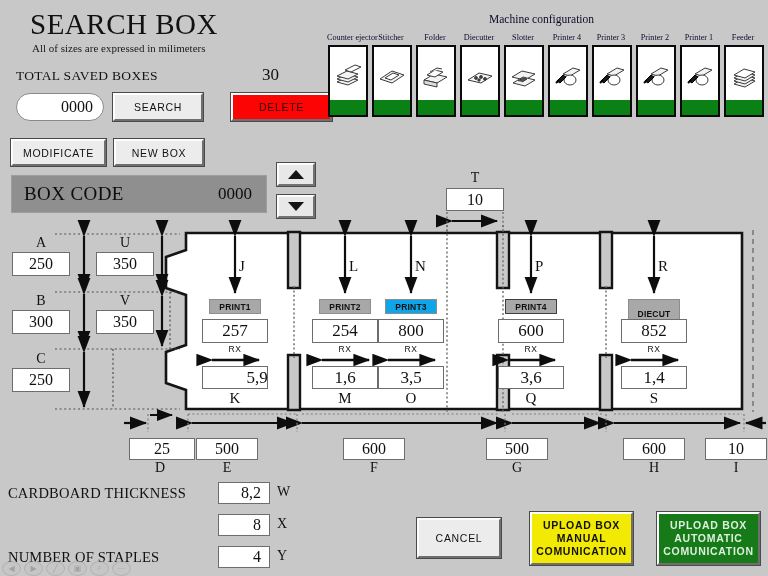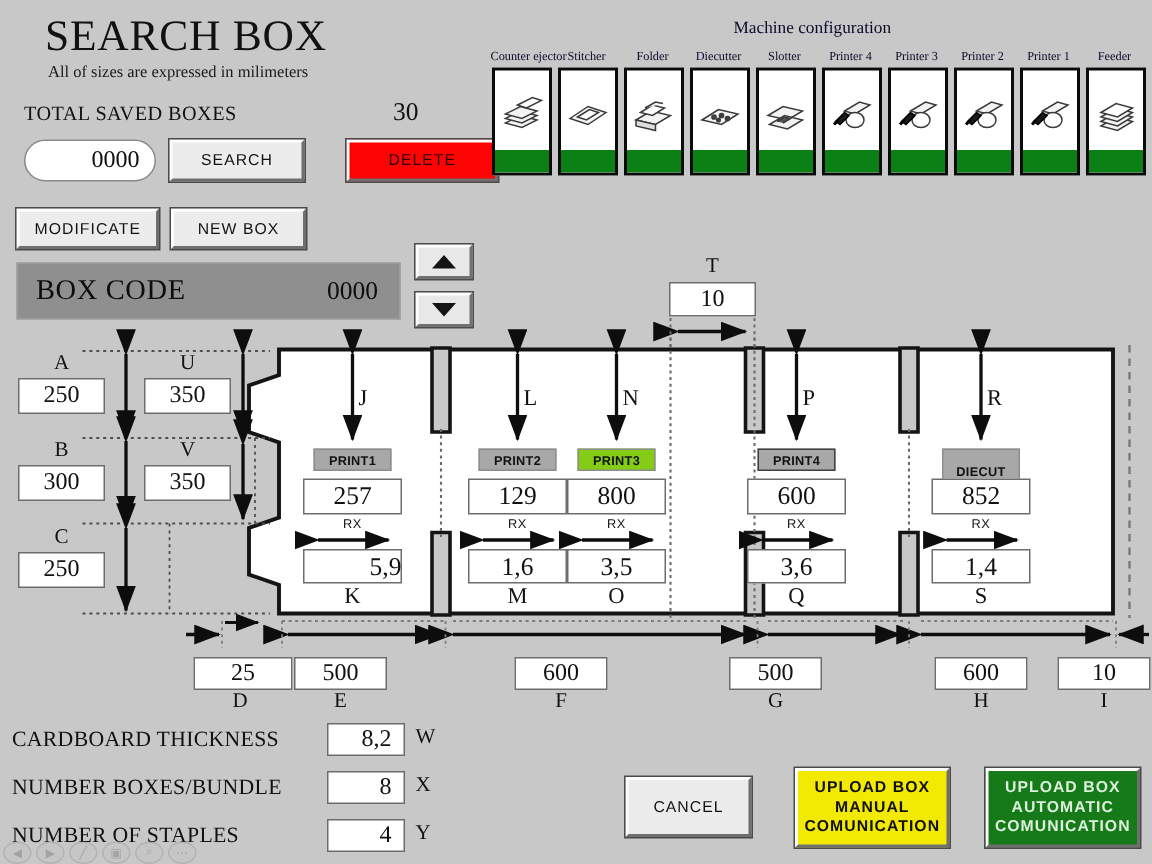--- a/index.html
+++ b/index.html
@@ -507,34 +507,34 @@
     <div class="flabel" style="left:349px;top:258px;width:24px;text-align:left;font-size:15px;">L</div>
 
     <div style="position:absolute;left:319px;top:299px;width:52px;height:15px;
                 background:#a8a8a8;border:1px solid #8d8d8d;
                 font-family:'Liberation Sans',sans-serif;font-size:8.5px;
                 color:#111;display:flex;align-items:center;justify-content:center;
                 font-weight:bold;letter-spacing:.2px;overflow:hidden;">
       <span>PRINT2</span>
     </div>
 
-    <div class="field" style="left:312px;top:319px;width:66px;height:24px;font-size:17px;">129</div>
+    <div class="field" style="left:312px;top:319px;width:66px;height:24px;font-size:17px;">254</div>
 
     <div class="flabel" style="left:327px;top:344px;width:36px;font-size:8.5px;
                 font-family:'Liberation Sans',sans-serif;letter-spacing:.5px;">RX</div>
 
     <div class="field" style="left:312px;top:366px;width:66px;height:23px;font-size:17px;">1,6</div>
 
     <div class="flabel" style="left:333px;top:390px;width:24px;font-size:15px;">M</div>
   </div>
       <div>
     <div class="flabel" style="left:415px;top:258px;width:24px;text-align:left;font-size:15px;">N</div>
 
     <div style="position:absolute;left:385px;top:299px;width:52px;height:15px;
-                background:#84cc16;border:1px solid #8d8d8d;
+                background:#0ea5e9;border:1px solid #8d8d8d;
                 font-family:'Liberation Sans',sans-serif;font-size:8.5px;
                 color:#111;display:flex;align-items:center;justify-content:center;
                 font-weight:bold;letter-spacing:.2px;overflow:hidden;">
       <span>PRINT3</span>
     </div>
 
     <div class="field" style="left:378px;top:319px;width:66px;height:24px;font-size:17px;">800</div>
 
     <div class="flabel" style="left:393px;top:344px;width:36px;font-size:8.5px;
                 font-family:'Liberation Sans',sans-serif;letter-spacing:.5px;">RX</div>
@@ -609,21 +609,20 @@
       <div>
     <div class="field" style="left:705px;top:438px;width:62px;height:22px;font-size:16px;">10</div>
     <div class="flabel" style="left:724px;top:460px;width:24px;font-size:14px;">I</div>
   </div>
     </div>
 
   <div class="lrow-label" style="top:485px;">CARDBOARD THICKNESS</div>
   <div class="field right" style="left:218px;top:482px;width:52px;height:22px;">8,2</div>
   <div class="flabel" style="left:277px;top:484px;width:16px;text-align:left;">W</div>
 
-  <div class="lrow-label" style="top:517px;">NUMBER BOXES/BUNDLE</div>
   <div class="field right" style="left:218px;top:514px;width:52px;height:22px;">8</div>
   <div class="flabel" style="left:277px;top:516px;width:16px;text-align:left;">X</div>
 
   <div class="lrow-label" style="top:549px;">NUMBER OF STAPLES</div>
   <div class="field right" style="left:218px;top:546px;width:52px;height:22px;">4</div>
   <div class="flabel" style="left:277px;top:548px;width:16px;text-align:left;">Y</div>
 
   <div class="btn" id="btn-cancel">CANCEL</div>
   <div class="btn yellow" id="btn-upload-manual">
     <span>UPLOAD BOX</span>

